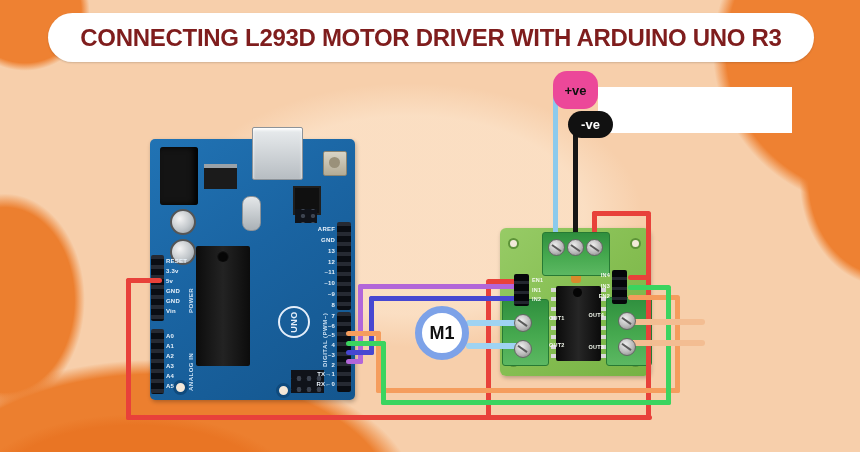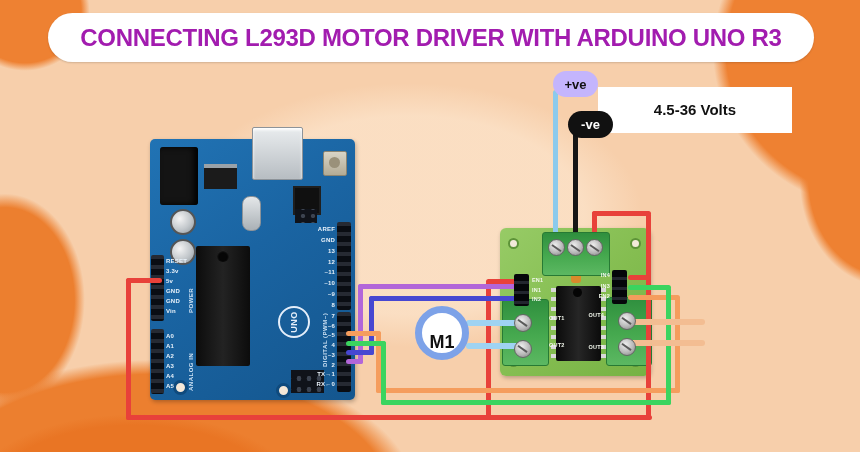--- a/index.html
+++ b/index.html
@@ -10,31 +10,31 @@
   }
   .abs{position:absolute;}
   .blob{position:absolute;pointer-events:none;}
   .wire{position:absolute;border-radius:3px;z-index:30;}
   
   .banner{
     left:48px;top:13px;width:766px;height:49px;border-radius:26px;
     background:#ffffff;z-index:60;display:flex;align-items:center;justify-content:center;
     box-shadow:0 1px 2px rgba(0,0,0,.15);
   }
-  .banner span{font-size:24px;font-weight:bold;letter-spacing:-.3px;color:#a21caf;white-space:nowrap;}
+  .banner span{font-size:24px;font-weight:bold;letter-spacing:-.3px;color:#7f1d1d;white-space:nowrap;}
   
   .pill{z-index:60;border-radius:14px;display:flex;align-items:center;justify-content:center;
         font-weight:bold;font-size:13px;}
-  .pill.pos{left:553px;top:71px;width:45px;height:26px;background:#c4b5fd;color:#111;justify-content:center;}
+  .pill.pos{left:553px;top:71px;width:45px;height:38px;background:#ec4899;color:#111;justify-content:center;}
   .pill.neg{left:568px;top:111px;width:45px;height:27px;background:#111111;color:#fff;}
   .supplybox{left:598px;top:87px;width:194px;height:46px;background:#ffffff;z-index:55;
              display:flex;flex-direction:column;align-items:center;justify-content:center;
              font-weight:bold;font-size:15px;color:#111;line-height:1.35;}
   .motor{z-index:50;width:54px;height:54px;border-radius:50%;background:#fff;
-         border:7px solid #7da2e8;box-sizing:border-box;display:flex;align-items:flex-end;justify-content:center;
+         border:7px solid #7da2e8;box-sizing:border-box;display:flex;align-items:center;justify-content:center;
          font-weight:bold;font-size:18px;color:#111;}
   #motor1{left:415px;top:306px;}
   #motor2{left:701px;top:303px;}
   
   .arduino{left:150px;top:139px;width:205px;height:261px;border-radius:5px;
            background:linear-gradient(145deg,#2173b4 0%,#1a64a2 45%,#14568e 100%);
            box-shadow:1px 2px 4px rgba(0,0,0,.25);}
   .barrel{left:160px;top:147px;width:38px;height:58px;background:#141414;border-radius:3px;
           box-shadow:inset -4px 0 6px #000;}
   .usb{left:252px;top:127px;width:49px;height:51px;background:linear-gradient(180deg,#e9ecee,#b7bdc2);
@@ -239,16 +239,15 @@
     <span>M1</span>
   </div>
 
   <div class="abs pill pos">
     <span>+ve</span>
   </div>
   <div class="abs pill neg">
     <span>-ve</span>
   </div>
   <div class="abs supplybox">
-    <span>4.5-36 Volts</span>
   </div>
 
 </div>
 
 </body></html>

